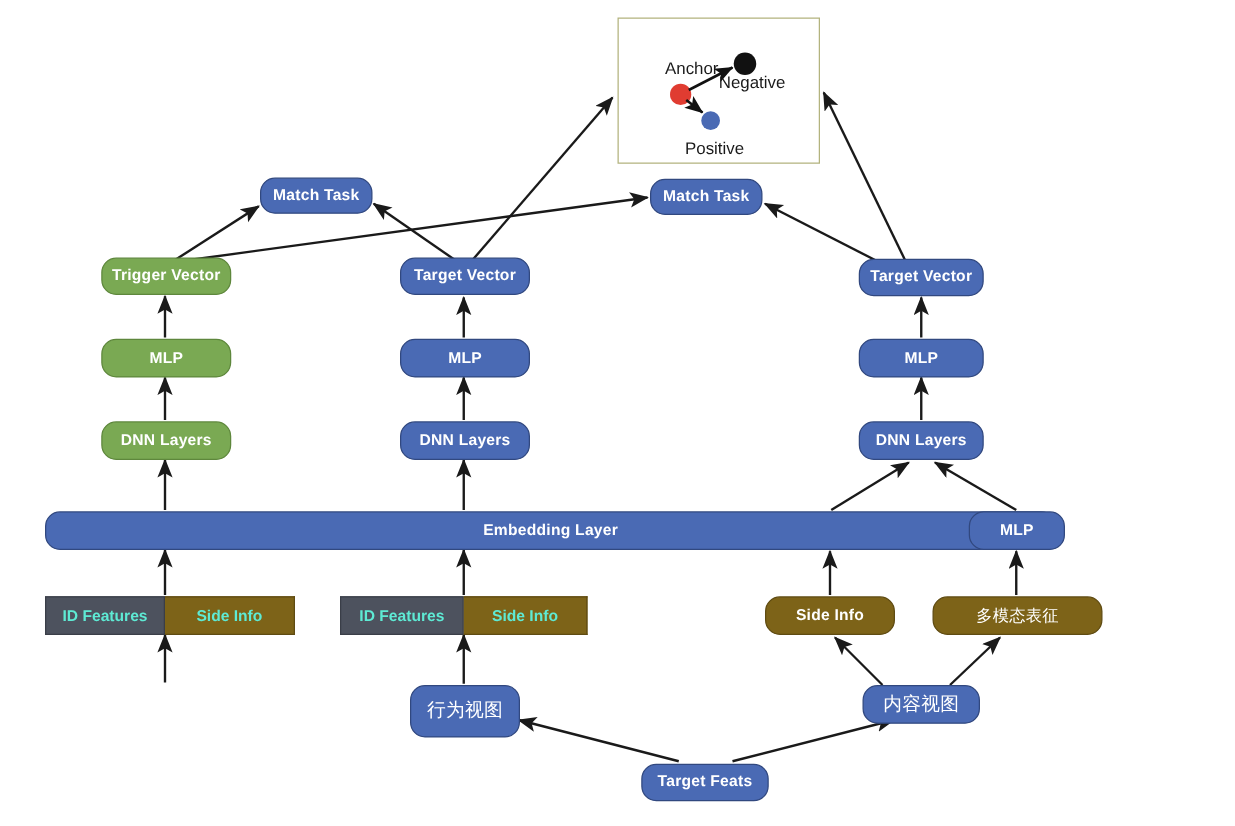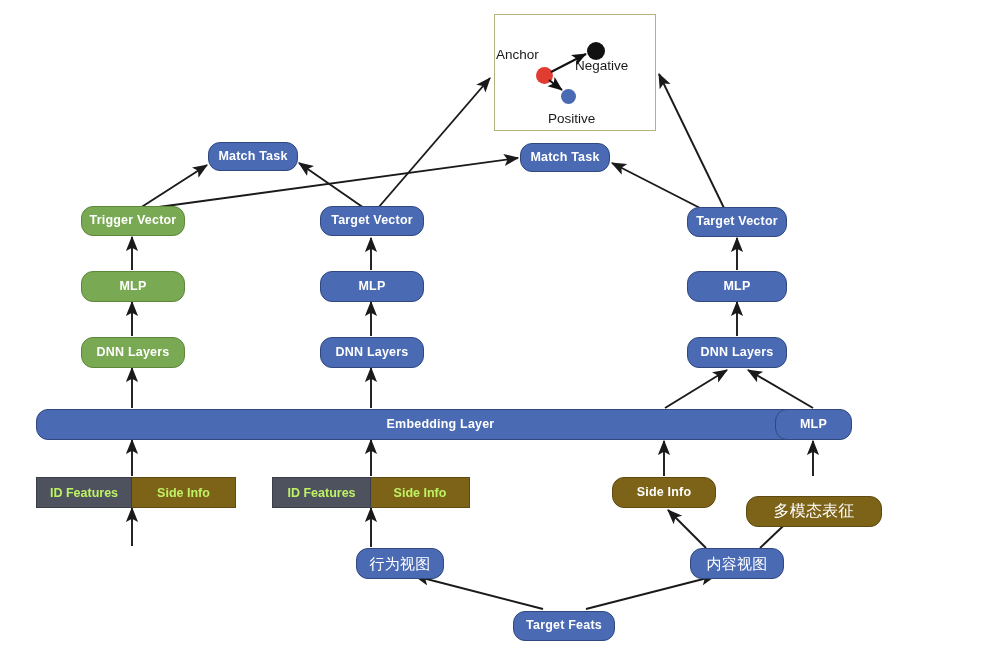--- a/index.html
+++ b/index.html
@@ -43,36 +43,35 @@
   }
   .node.gold {
     background: #7d6318;
     border: 1px solid #5f4b12;
   }
   .node.cjk {
     font-size: 15px;
     font-weight: 500;
   }
   .node.cjk-gold {
-    font-size: 16px;
+    font-size: 13px;
     font-weight: 500;
-    margin-top: 19px;
   }
   .split-bar {
     position: absolute;
     display: flex;
     z-index: 5;
     box-sizing: border-box;
   }
   .split-bar .seg {
     box-sizing: border-box;
     display: flex;
     align-items: center;
     justify-content: center;
-    color: #bef264;
+    color: #5eead4;
     font-size: 12.5px;
     font-weight: 600;
     white-space: nowrap;
   }
   .split-bar .seg.gray {
     background: #4d525e;
     border: 1px solid #3a3e48;
   }
   .split-bar .seg.gold {
     background: #7d6318;
@@ -172,21 +171,21 @@
 
       <line x1="378" y1="208" x2="490" y2="78"></line>
 
       <line x1="724" y1="208" x2="659" y2="74"></line>
     </g>
   </svg>
 
   <div class="triplet-box" style="left:494px; top:14px; width:162px; height:117px;"></div>
 
   <div class="tri-label" style="left:575px; top:22px;margin-top:36px;">Negative</div>
-  <div class="tri-label" style="left:496px; top:47px;">Anchor</div>
+  <div class="tri-label" style="left:496px; top:47px;padding-left:36px;">Anchor</div>
   <div class="tri-label" style="left:548px; top:111px;">Positive</div>
 
   <div class="dot" style="left:536px; top:67px; width:17px; height:17px; background:#e03c31;"></div>
   <div class="dot" style="left:561px; top:89px; width:15px; height:15px; background:#4a6ab4;"></div>
   <div class="dot" style="left:587px; top:42px; width:18px; height:18px; background:#111111;"></div>
 
   <svg class="tri-edges" viewBox="0 0 988 661" xmlns="http://www.w3.org/2000/svg">
     <defs>
       <marker id="ah2" markerWidth="8" markerHeight="8" refX="6.6" refY="2.8" orient="auto" markerUnits="strokeWidth">
         <path d="M0,0 L7,2.8 L0,5.6 L1.6,2.8 z" fill="#111111"></path>
@@ -232,19 +231,19 @@
   <div class="split-bar" style="left:272px; top:477px; width:198px; height:31px;">
     <div class="seg gray" style="width:99px;">ID Features</div>
     <div class="seg gold" style="width:99px;">Side Info</div>
   </div>
 
   <div class="node gold" style="left:612px; top:477px; width:104px; height:31px;">Side Info</div>
 
   <div class="node gold cjk-gold" style="left:746px; top:477px; width:136px; height:31px;">多模态表征</div>
 
 
-  <div class="node blue cjk" style="left:328px; top:548px; width:88px; height:31px;margin-left:28px;">行为视图</div>
+  <div class="node blue cjk" style="left:328px; top:548px; width:88px; height:42px;">行为视图</div>
 
   <div class="node blue" style="left:513px; top:611px; width:102px; height:30px;">Target Feats</div>
 
   <div class="node blue cjk" style="left:690px; top:548px; width:94px; height:31px;">内容视图</div>
 
 </div>
 
 </body></html>

